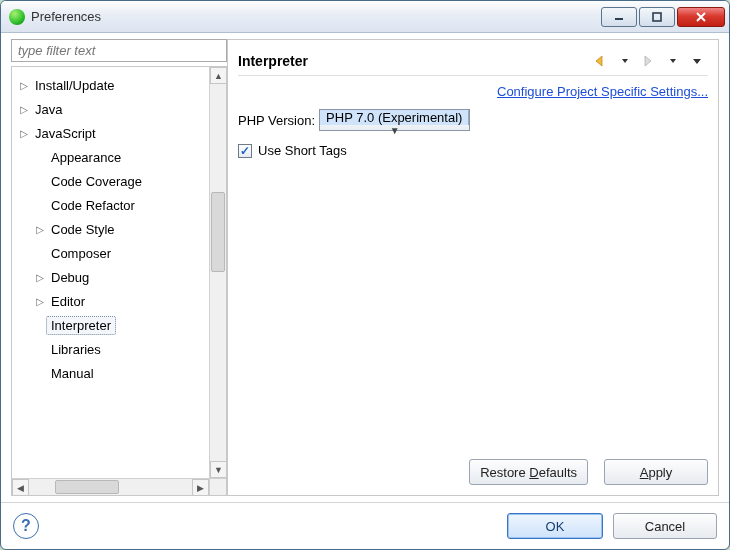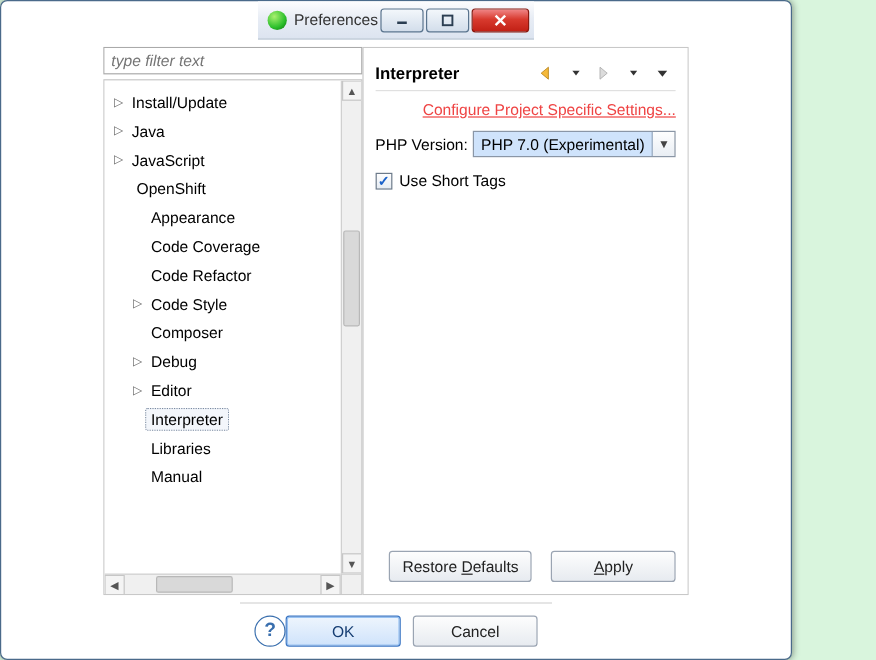--- a/index.html
+++ b/index.html
@@ -1,22 +1,21 @@
 <!DOCTYPE html>
 <html><head>
 <meta charset="utf-8">
 <style>
   * { box-sizing: border-box; font-family: "Segoe UI", Tahoma, sans-serif; font-size: 13px; }
   body { margin: 0; background: #d9f5dd; }
   .window {
-    width: 660px; height: 550px; background: #fff;
+    width: 730px; height: 550px; background: #fff;
     border: 1px solid #4a6a8a; border-radius: 6px; overflow: hidden;
     display: flex; flex-direction: column;
     box-shadow: 0 0 6px rgba(0,0,0,0.4);
-    align-items: center;
   }
   .titlebar {
     height: 32px; background: linear-gradient(#fdfdfe, #e8edf5 45%, #dce4f0);
     border-bottom: 1px solid #b0bfd0;
     display: flex; align-items: center; padding: 0 4px 0 8px;
   }
   .titlebar .app-icon {
     width: 16px; height: 16px; border-radius: 50%;
     background: radial-gradient(circle at 35% 30%, #a8f070, #2bbf2b 60%, #0a6b0a);
     margin-right: 6px;
@@ -63,26 +62,27 @@
   .hscroll .thumb { position:absolute; top:1px;bottom:1px;left:26px;width:64px;background:#d9d9d9;border:1px solid #b8b8b8;border-radius:2px;}
   .hscroll .corner { position:absolute; right:-17px; bottom:0; width:17px; height:17px; background:#f0f0f0; border-left:1px solid #d0d0d0; border-top:1px solid #d0d0d0;}
   .leftcol { width: 216px; display:flex; flex-direction:column; }
   .right { flex: 1; border: 1px solid #c8c8c8; display:flex; flex-direction:column; padding: 6px 10px 10px 10px; position:relative; }
   .right-header { display:flex; align-items:center; height: 30px; border-bottom: 1px solid #e0e0e0; margin-bottom: 6px;}
   .right-header h2 { margin:0; font-size: 14px; font-weight: bold; flex:1; }
   .nav-arrows { display:flex; gap:2px; align-items:center; }
   .nav-arrows .arrow { width: 22px; height:18px; display:flex; align-items:center; justify-content:center; }
   .nav-arrows svg { display:block; }
   .linkrow { text-align:right; margin: 2px 0 10px 0; }
-  .linkrow a { color:#ef4444; text-decoration: underline; font-size: 13px; cursor:pointer; }
+  .linkrow a { color:#1d4ed8; text-decoration: underline; font-size: 13px; cursor:pointer; }
   .form-row { display:flex; align-items:center; gap:4px; margin-bottom: 12px;}
   .form-row label { }
   .select {
     display:inline-flex; align-items:center; border:1px solid #8a96a6; height:22px;
     background: linear-gradient(#fefefe,#e9eef4);
+    flex-direction: column;
   }
   .select .val { padding: 0 6px; background: #cfe3fb; height:100%; display:flex;align-items:center; border-right:1px solid #9aaabd;}
   .select .dd { width:18px; display:flex;align-items:center;justify-content:center;color:#444;font-size:10px;}
   .chk-row { display:flex; align-items:center; gap:6px; }
   .chk {
     width:14px; height:14px; border:1px solid #6c7a8a; background:linear-gradient(#fefefe,#e6ecf3);
     display:flex;align-items:center;justify-content:center;color:#1b62c9;font-size:12px;font-weight:bold;
   }
   .watermark {
     position:absolute; left:0; right:0; top: 340px; text-align:center;
@@ -150,24 +150,20 @@
                 <span class="lbl">Install/Update</span>
               </div>
               <div class="tree-row">
                 <span class="tw tri-right"></span>
                 <span class="lbl">Java</span>
               </div>
               <div class="tree-row">
                 <span class="tw tri-right"></span>
                 <span class="lbl">JavaScript</span>
               </div>
-              <div class="tree-row indent0">
-                <span class="tw"></span>
-                <span class="lbl">OpenShift</span>
-              </div>
               <div class="tree-row indent1">
                 <span class="lbl">Appearance</span>
               </div>
               <div class="tree-row indent1">
                 <span class="lbl">Code Coverage</span>
               </div>
               <div class="tree-row indent1">
                 <span class="lbl">Code Refactor</span>
               </div>
               <div class="tree-row indentTw1">

